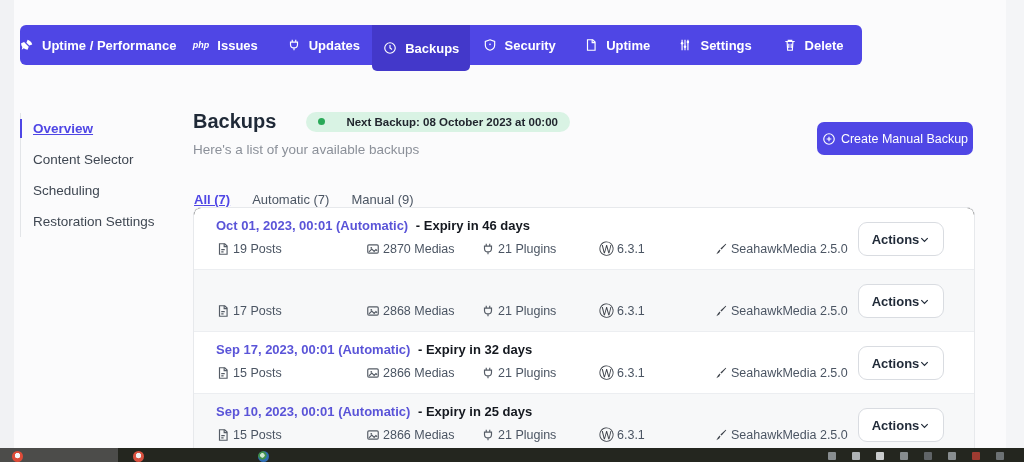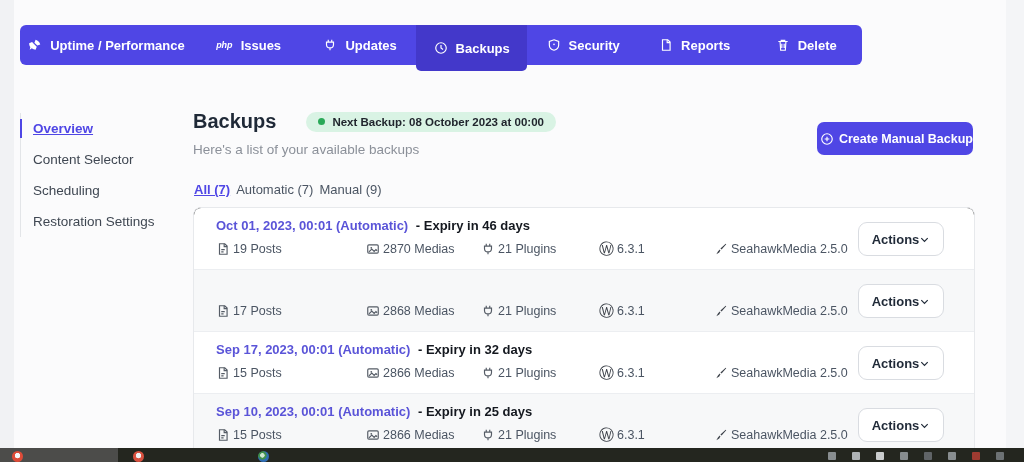--- a/index.html
+++ b/index.html
@@ -22,32 +22,32 @@
   
   .sidebar { position:absolute; left:20px; top:113px; width:150px; border-left:1px solid #e3e5e8; padding-left:12px; }
   .side-item { font-size:13.5px; color:#3f4752; padding:8px 0; cursor:pointer; position:relative; }
   .side-item.active { color:#4f46e5; font-weight:700;text-decoration:underline; }
   .side-item.active::before { content:""; position:absolute; left:-13px; top:6px; bottom:6px; width:2px; background:#4f46e5; }
 
   
   .main-header { position:absolute; left:193px; top:110px; }
   .title-line { display:flex; align-items:center; gap:30px; }
   .page-title { font-size:20px; font-weight:700; color:#1f2937; }
-  .badge { display:inline-flex; align-items:center; gap:7px; background:#d9f3e4; border-radius:11px;
+  .badge { display:inline-flex; align-items:center; gap:21px; background:#d9f3e4; border-radius:11px;
            padding:4px 12px; font-size:11.5px; font-weight:700; color:#21262e; }
   .badge .dot { width:7px; height:7px; border-radius:50%; background:#27a d55; background:#2aa958; }
   .subtitle { margin-top:9px; font-size:13.5px; color:#8b9099; }
   .create-btn { position:absolute; left:817px; top:122px; width:156px; height:33px; background:#4f46e5;
-                border:none; border-radius:7px; color:#fff; font-size:12.5px; font-weight:700;
-                display:flex; align-items:center; justify-content:flex-end; gap:5px; cursor:pointer;
+                border:none; border-radius:7px; color:#fff; font-size:12.5px; font-weight:400;
+                display:flex; align-items:center; justify-content:center; gap:5px; cursor:pointer;
                 font-family:inherit; }
   .create-btn svg { width:14px; height:14px; }
 
   
-  .filters { position:absolute; left:194px; top:182px; display:flex; gap:6px; font-size:13px; }
+  .filters { position:absolute; left:194px; top:192px; display:flex; gap:22px; font-size:13px; }
   .filter { color:#4b5563; cursor:pointer; }
   .filter.active { color:#4f46e5; font-weight:700; text-decoration:underline; }
 
   
   .card { position:absolute; left:193px; top:207px; width:782px; border:1px solid #e7e9ec;
           border-radius:8px; background:#000000; overflow:hidden; }
   .row { position:relative; height:62px; border-bottom:1px solid #eceef1; background:#fff; }
   .row:nth-child(even) { background:#f7f8f9; }
   .row:last-child { border-bottom:none; }
   .row-date { position:absolute; left:22px; top:10px; font-size:13px; }
@@ -110,21 +110,30 @@
         <path d="M12 3l8 3v6c0 5-3.5 8-8 9-4.5-1-8-4-8-9V6l8-3z"></path>
         <circle cx="12" cy="11" r="1.4" fill="#fff" stroke="none"></circle>
       </svg>
     <span>Security</span>
   </div>
   <div class="tab">
     <svg viewBox="0 0 24 24" fill="none" stroke="#fff" stroke-width="2">
         <path d="M6 3h9l4 4v14H6V3z"></path>
         <path d="M14 3v5h5"></path>
       </svg>
-    <span>Reports</span>
+    <span>Uptime</span>
+  </div>
+  <div class="tab">
+    <svg viewBox="0 0 24 24" fill="none" stroke="#fff" stroke-width="2">
+        <path d="M7 3v18M12 3v18M17 3v18"></path>
+        <circle cx="7" cy="9" r="2.2" fill="#fff" stroke="none"></circle>
+        <circle cx="12" cy="15" r="2.2" fill="#fff" stroke="none"></circle>
+        <circle cx="17" cy="7" r="2.2" fill="#fff" stroke="none"></circle>
+      </svg>
+    <span>Settings</span>
   </div>
   <div class="tab">
     <svg viewBox="0 0 24 24" fill="none" stroke="#fff" stroke-width="2">
         <path d="M4 6h16M9 6V4h6v2M7 6l1 15h8l1-15M10 10v7M14 10v7"></path>
       </svg>
     <span>Delete</span>
   </div>
 </nav>
 
 <aside class="sidebar">

